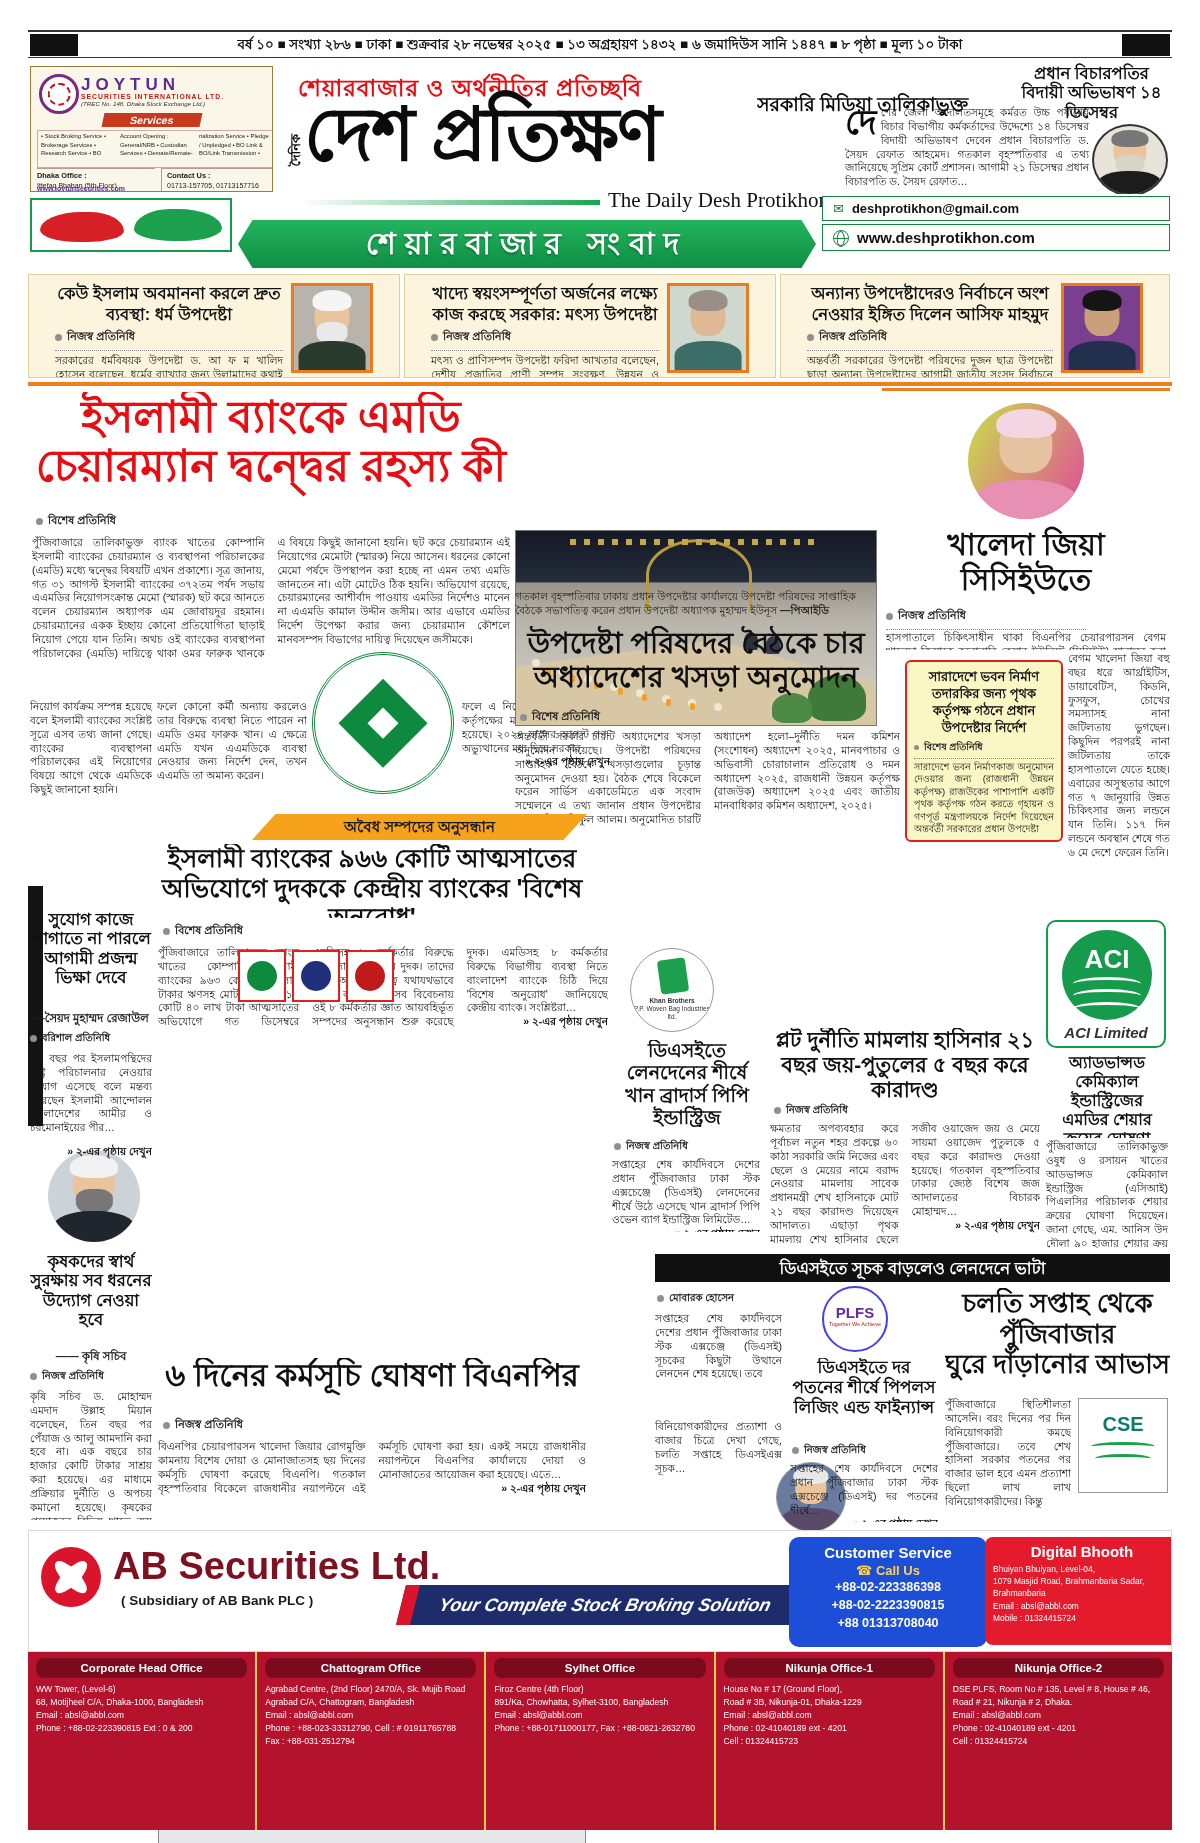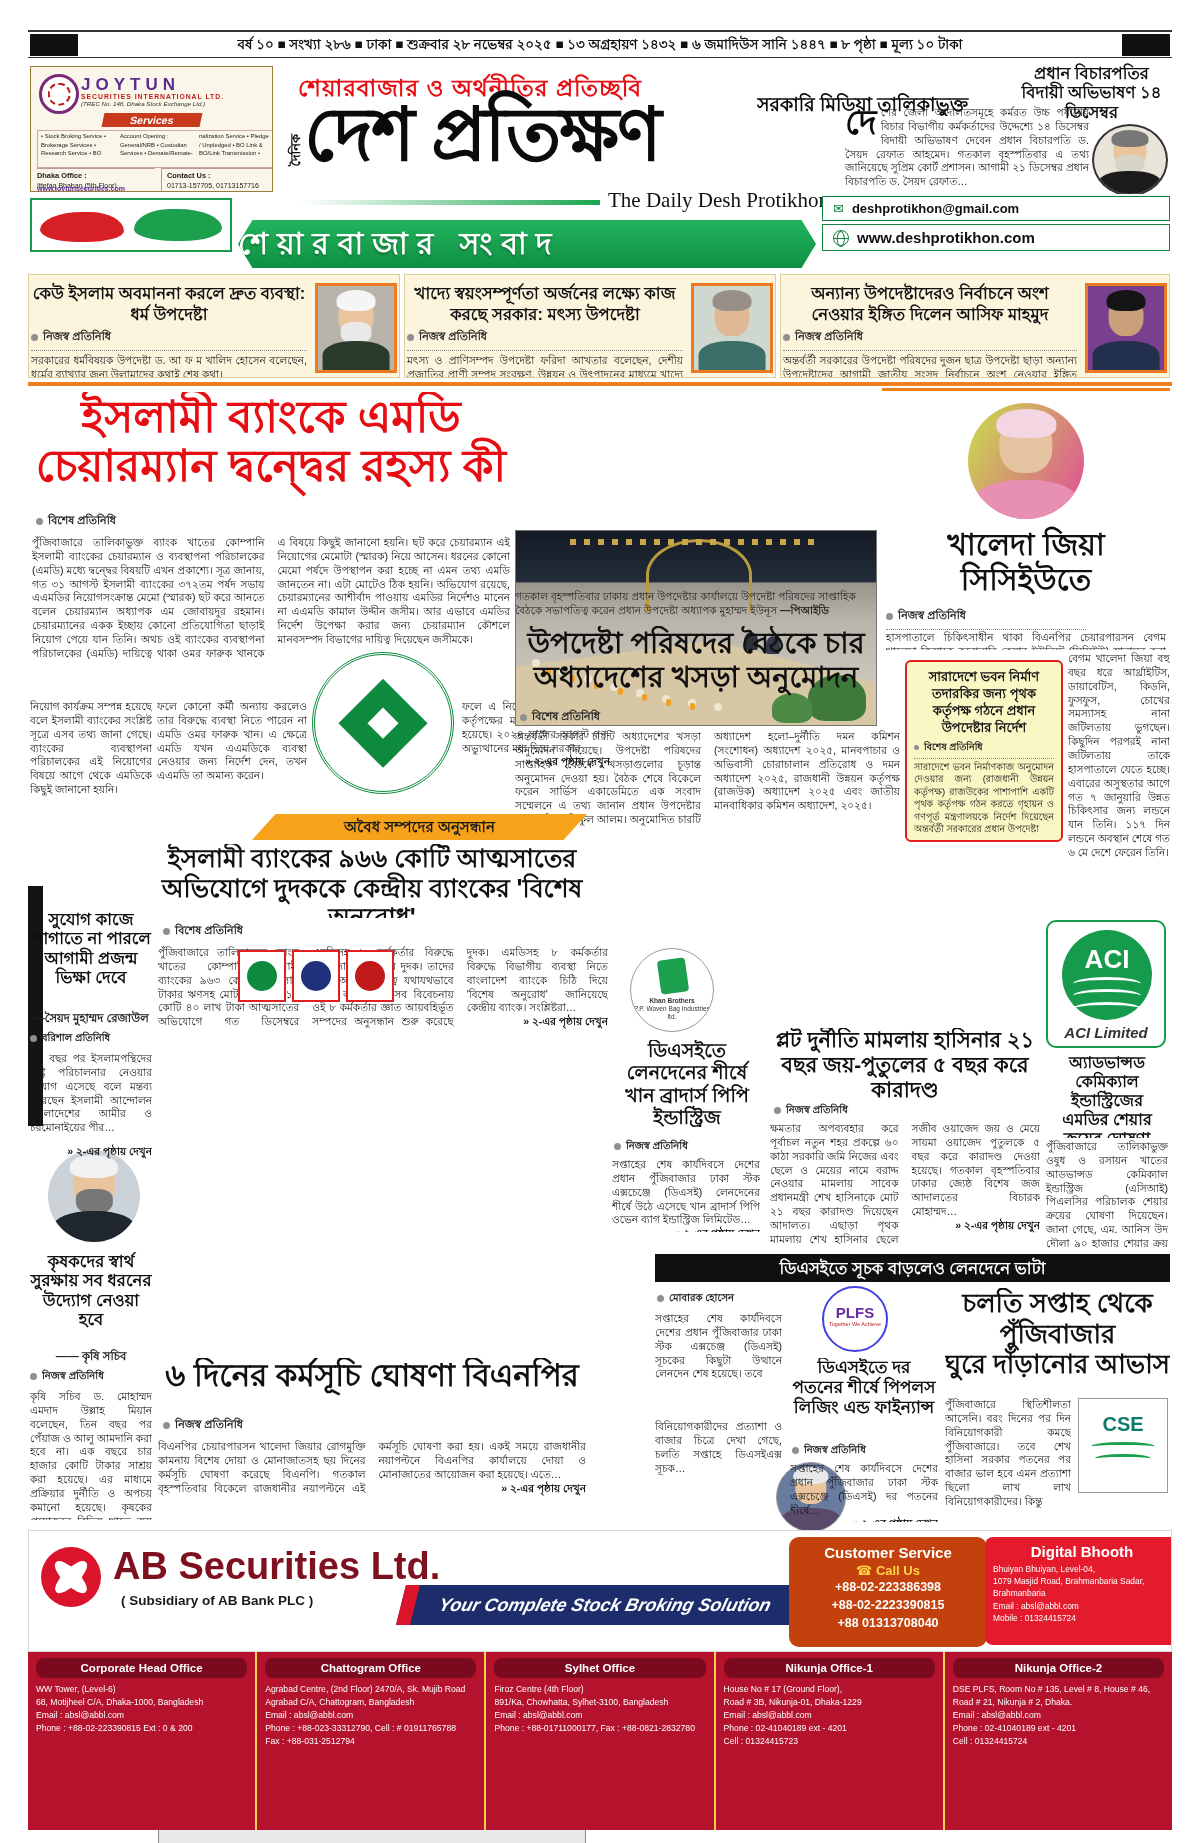--- a/index.html
+++ b/index.html
@@ -24,30 +24,30 @@
   
   #tagline{color:#e60e12;font-weight:bold;font-size:23px;letter-spacing:1px}
   #title{font-weight:bold;font-size:74px;color:#0b0b0b;line-height:1;letter-spacing:-2px}
   #daily{transform:rotate(-90deg);transform-origin:center;font-size:13px;font-weight:bold;color:#0b0b0b}
   #eng-name{font-family:"Liberation Serif","DejaVu Serif",serif;font-size:21px;color:#111}
   #listed{font-size:19px;font-weight:bold;color:#0b0b0b}
   .green-line{background:linear-gradient(90deg,rgba(255,255,255,0),#19a54e)}
   
   #banner-ribbon{background:linear-gradient(180deg,#22b45d,#0f8f43);
       clip-path:polygon(2.5% 0,97.5% 0,100% 50%,97.5% 100%,2.5% 100%,0 50%);
-      color:#fff;font-weight:bold;font-size:30px;letter-spacing:9px;line-height:48px;text-align:left;
+      color:#fff;font-weight:bold;font-size:30px;letter-spacing:9px;line-height:48px;text-align:center;
       text-shadow:0 2px 2px rgba(0,0,0,.25)}
   .pill{border:1.5px solid #14843e;background:#fff;display:flex;align-items:center;gap:8px;
         padding:0 10px;font-weight:bold;color:#101010}
   .globe{width:14px;height:14px;border:1.6px solid #14843e;border-radius:50%;position:relative;flex:0 0 auto}
   .globe i{position:absolute;left:0;top:50%;width:100%;height:0;border-top:1.2px solid #14843e}
   .globe b{position:absolute;left:50%;top:0;width:46%;height:100%;transform:translateX(-50%);
            border:1.2px solid #14843e;border-radius:50%}
   
-  .cream{background:#fcf4dc;border:1px solid #ddcf9f;padding:8px 2px;display:flex;gap:8px}
+  .cream{background:#fcf4dc;border:1px solid #ddcf9f;padding:8px 26px;display:flex;gap:8px}
   .cream .txt{flex:1 1 auto;min-width:0}
   .cream h3{margin:0 0 4px 0;font-size:16.5px;line-height:1.25;text-align:center;color:#111}
   .pframe{flex:0 0 auto;border:3px solid #ed7a21;background:#ccc}
   
   .person{position:relative;overflow:hidden;background:var(--bg,#cdd4d8)}
   .p-head{position:absolute;left:50%;top:12%;width:46%;height:48%;transform:translateX(-50%);
           background:var(--skin,#e9c49c);border-radius:46% 46% 42% 42%}
   .p-head:before{content:"";position:absolute;left:-6%;top:-14%;width:112%;height:52%;
           background:var(--hair,#222);border-radius:50% 50% 36% 36%}
   .p-beard .p-head:after{content:"";position:absolute;left:6%;bottom:-22%;width:88%;height:58%;
@@ -88,21 +88,21 @@
   #joytun .foot b{font-size:7.4px}
   .jt-logo{border:3px solid #7a2a7a;border-radius:50%;background:#fff;position:relative}
   .jt-logo i{position:absolute;left:50%;top:50%;width:55%;height:55%;transform:translate(-50%,-50%);
              border:2.5px dashed #c01a1a;border-radius:50%}
   
   #ab-top{background:#fff;border:1px solid #d8d8d8}
   #ab-brand{color:#7d1120;font-weight:bold;font-size:38px;line-height:1}
   #ab-sub{color:#1a1a1a;font-size:13.5px;font-weight:bold}
   #ab-ribbon{background:#1d2d6b;color:#fff;font-style:italic;font-weight:bold;font-size:18px;line-height:40px;
              text-align:center;transform:skewX(-14deg);border-left:14px solid #d9142b}
-  .navy-panel{background:#c2410c;border-radius:10px;color:#fff;text-align:center;padding:7px 6px}
+  .navy-panel{background:#1d4ed8;border-radius:10px;color:#fff;text-align:center;padding:7px 6px}
   .navy-panel h5{margin:0 0 2px 0;font-size:15px}
   .navy-panel .callus{font-size:13px;font-weight:bold;color:#ffd24a}
   .navy-panel .num{font-size:12.5px;font-weight:bold;line-height:1.45}
   .red-panel{background:#e31b2c;border-radius:8px;color:#fff;padding:6px 8px}
   .red-panel h5{margin:0 0 3px 0;font-size:15px;text-align:center}
   .red-panel div{font-size:8.4px;line-height:1.45}
   #ab-offices{background:#b5122d;display:flex}
   .office{flex:1 1 20%;border-right:2px solid #ffd24a;padding:6px 8px}
   .office:last-child{border-right:none}
   .office h6{margin:0 0 5px 0;background:#7c0a1e;border-radius:8px;color:#fff;font-size:11.5px;

